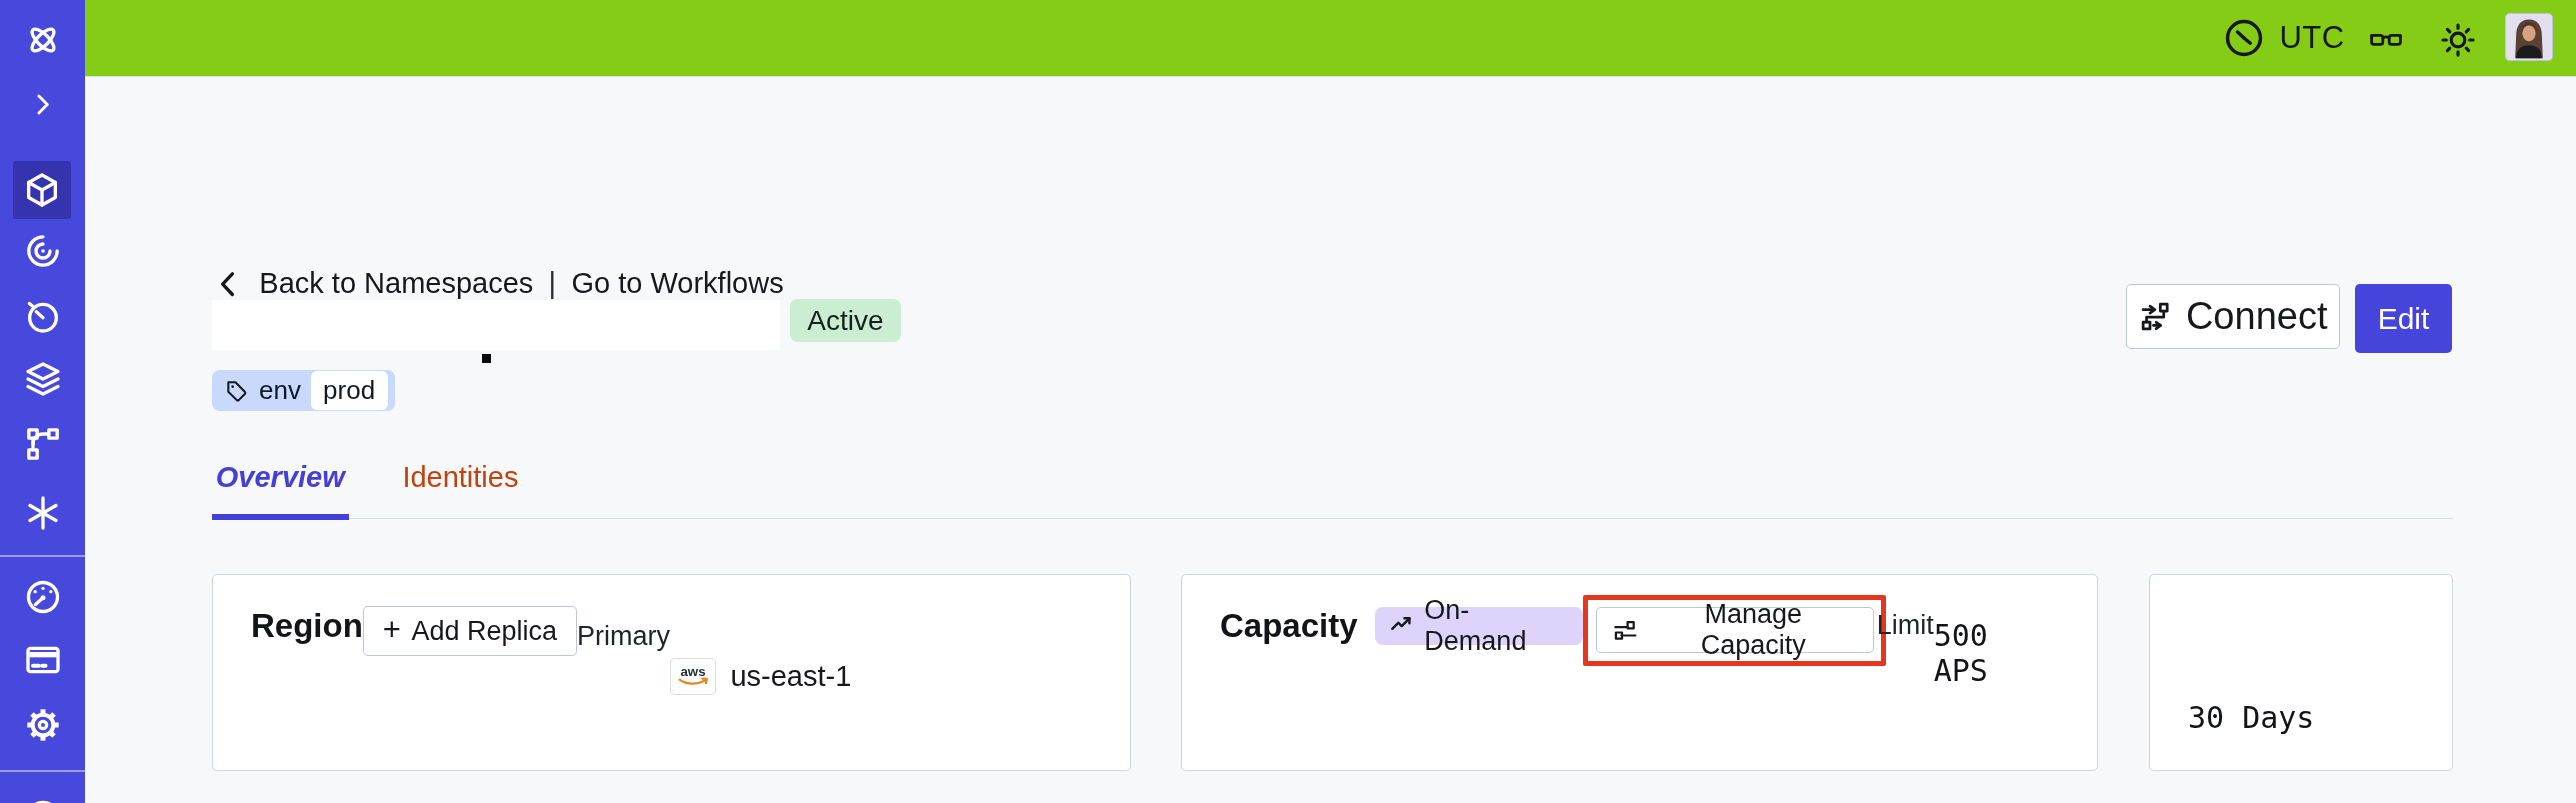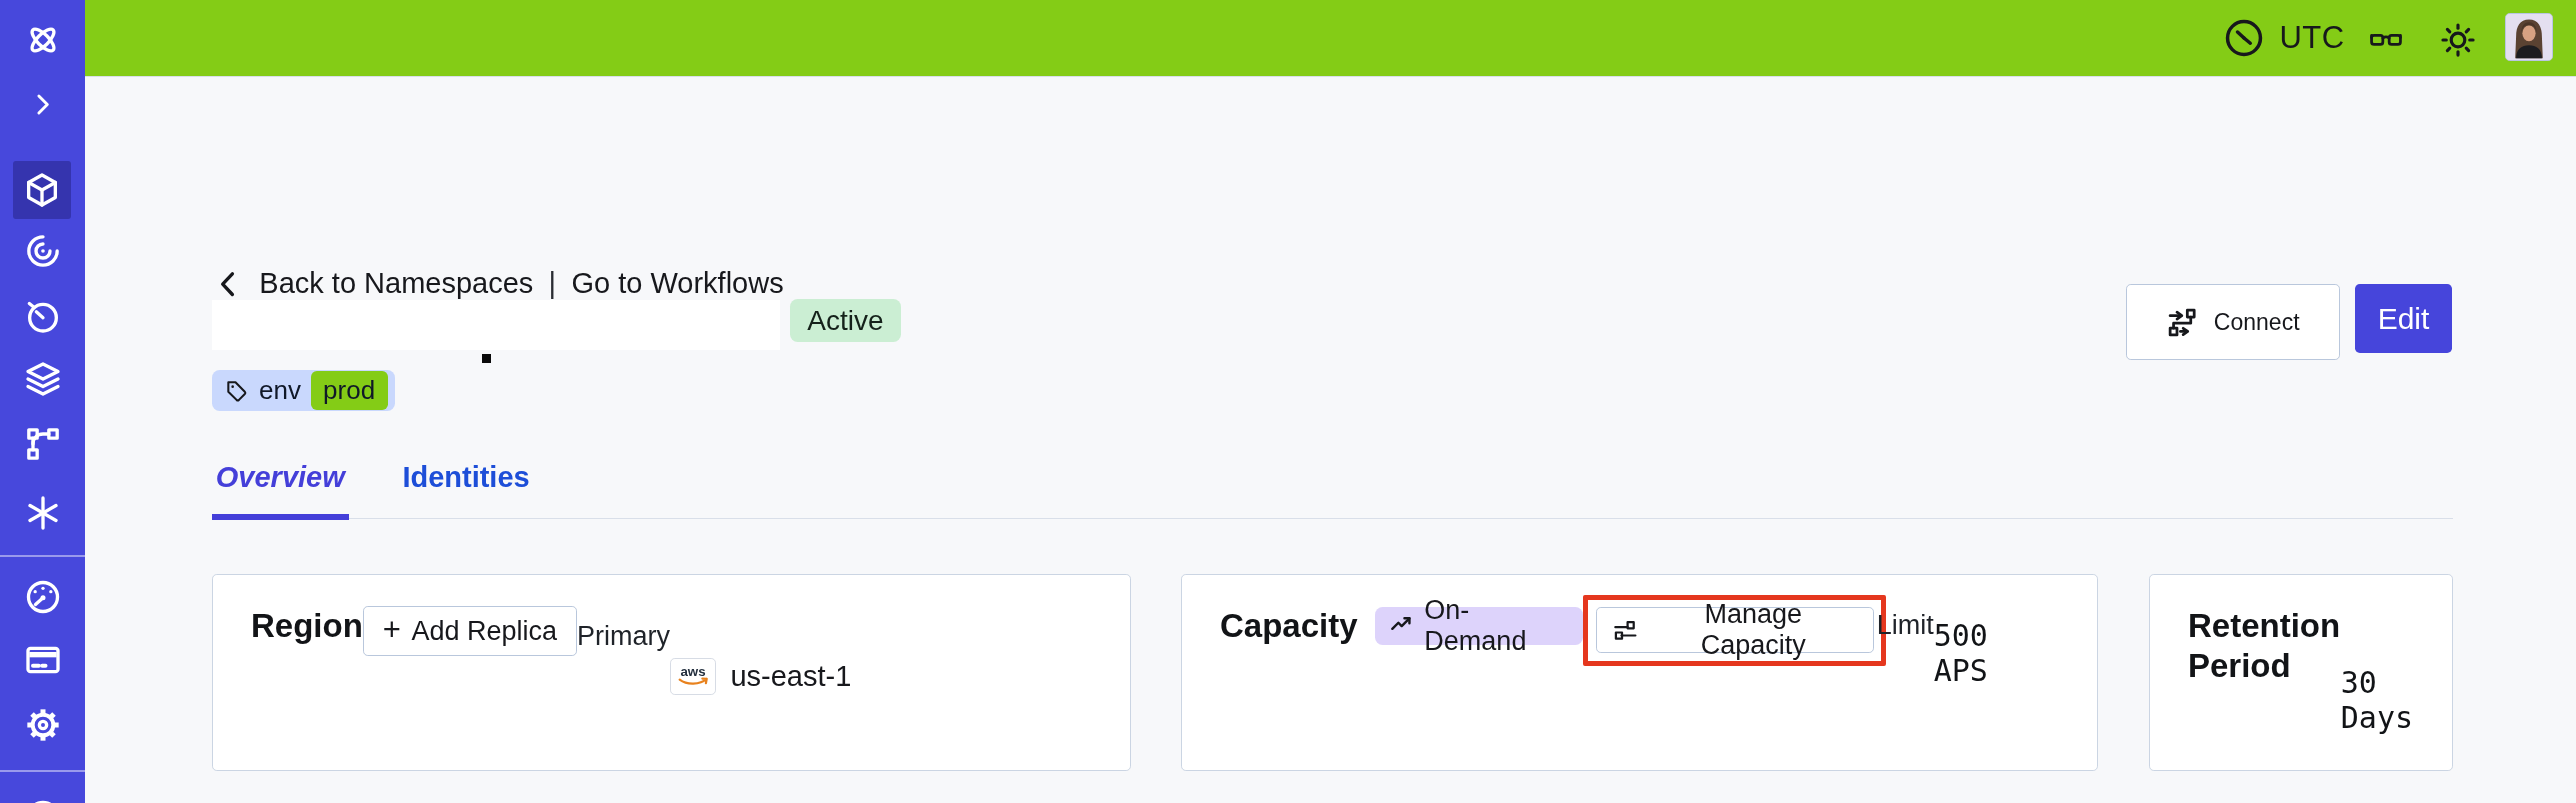--- a/index.html
+++ b/index.html
@@ -35,32 +35,32 @@
   .back-row .sep { font-weight:400; color:#2A2D33; }
 
   .redact-box { left:127px; top:223px; width:568px; height:50px; background:#FFFFFF; }
   .redact-dot { left:397px; top:277px; width:8.6px; height:8.6px; background:#0A0A0A; }
 
   .badge-active { left:705px; top:222px; height:43px; display:flex; align-items:center; padding:0 17.3px;
                   background:#CBEED3; border-radius:7.7px; font-size:28px; font-weight:500; color:#15211A; }
 
   .tag-pill { left:127px; top:293px; height:41px; display:flex; align-items:center; gap:9.6px;
               padding:0 7.7px 0 11.5px; background:#C9D8FD; border-radius:7.7px; font-size:26px; color:#101828; }
-  .tag-chip { background:#84cc16; border-radius:5.8px; padding:3.8px 12.5px; }
+  .tag-chip { background:#ffffff; border-radius:5.8px; padding:3.8px 12.5px; }
 
   .btn { display:flex; align-items:center; justify-content:center; background:#fff;
          border:1.9px solid #B9C7DC; border-radius:4.8px; cursor:pointer; color:#17181C; }
-  .btn-connect { left:2041px; top:207px; width:214px; height:76px; gap:14.4px; font-size:23px; font-weight:500; }
+  .btn-connect { left:2041px; top:207px; width:214px; height:65px; gap:14.4px; font-size:38px; font-weight:500; }
   .btn-edit { left:2270px; top:207px; width:97px; height:69px; background:#4645DB; border:none;
               color:#FFFFFF; font-size:30px; font-weight:500; }
 
   .tabs { left:127px; top:384px; width:2241px; display:flex; gap:50px; border-bottom:1.9px solid #D9DFE9; }
   .tab { position:relative; padding:0 3.8px 24px 3.8px; font-size:29px; cursor:pointer; }
   .tab.active { color:#443FD9; font-weight:600;font-style:italic; }
-  .tab.inactive { color:#1d4ed8; font-weight:700;text-align:right; }
+  .tab.inactive { color:#c2410c; font-weight:400;text-align:right; }
   .tab.active::after { content:""; position:absolute; left:0; right:0; bottom:-1.9px; height:5.8px; background:#443FD9; }
 
   .card { top:497px; height:197px; background:#FFFFFF; border:1.9px solid #CBD5E3; border-radius:4.8px;
           padding:31px 38px 35px 38px; display:flex; flex-direction:row; }
   .card-region { left:127px; width:919px; }
   .card-capacity { left:1096px; width:917px; }
   .card-retention { left:2064px; width:304px; }
   .card-head { display:flex; align-items:flex-start; justify-content:space-between; }
   .card-title { font-size:33px; font-weight:600; color:#121417; line-height:1.2; }
   .card-label { font-size:27px; color:#1F2329; margin-top:19px; }
@@ -318,19 +318,18 @@
             </svg>
             <span>Manage Capacity</span>
           </button>
         </div>
       </div>
       <div class="card-label" style="margin-top:3.8px">Limit</div>
       <div class="mono-value">500 APS</div>
     </section>
 
     <section class="abs card card-retention">
-      <div class="card-title">Retention Period</div>
       <div class="mono-value retention-value">30 Days</div>
     </section>
 
   </main>
 </div>
 
 
 </body></html>

